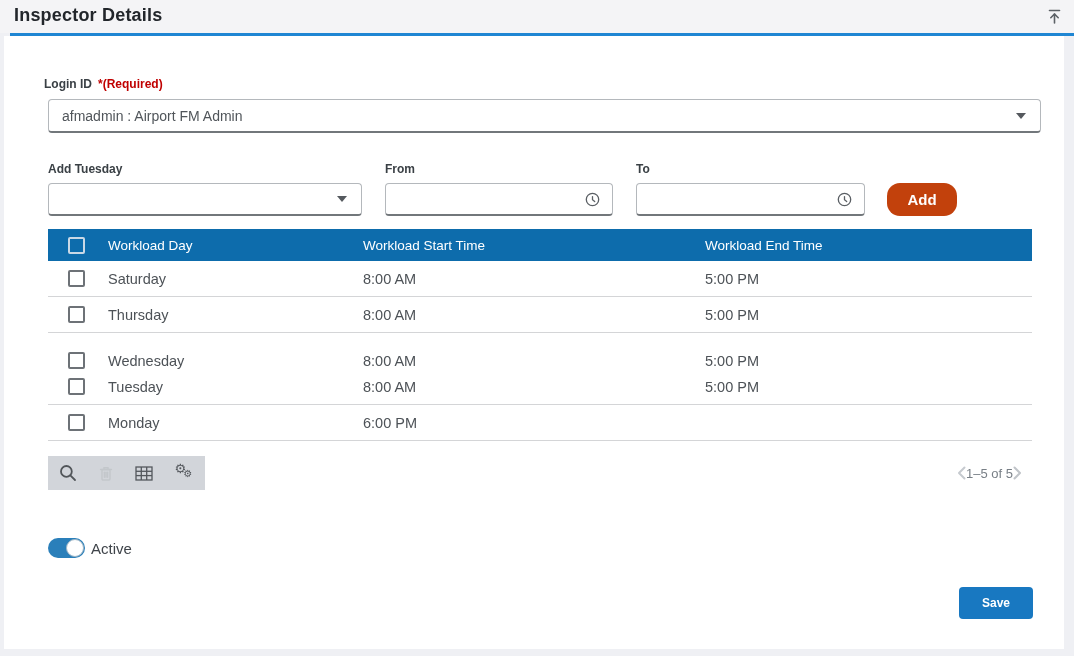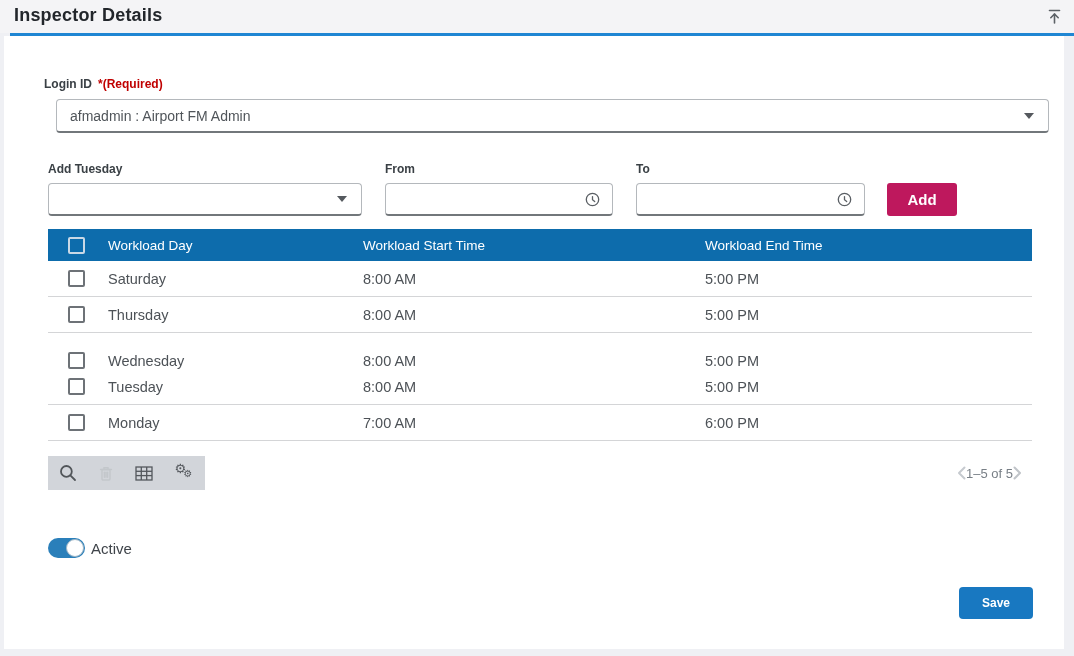--- a/index.html
+++ b/index.html
@@ -15,28 +15,28 @@
 
   .lbl { position:absolute; font-size:12px; font-weight:700; color:#3a4045; }
   .req { color:#c00000; margin-left:6px; }
 
   .field { position:absolute; height:34px; background:#fff; border:1px solid #b4b8bc; border-bottom:2px solid #72777b; border-radius:4px; display:flex; align-items:center; }
   .field .val { font-size:14px; color:#50555a; padding-left:13px; flex:1; }
   .field input { border:none; outline:none; flex:1; height:100%; padding-left:13px; font-size:14px; color:#50555a; background:transparent; border-radius:4px; }
   .caret { width:0; height:0; border-left:5px solid transparent; border-right:5px solid transparent; border-top:6px solid #55595e; margin-right:14px; }
   .clock { margin-right:12px; display:flex; cursor:pointer; }
 
-  .login-select { left:56px; top:99px; width:993px; cursor:pointer;align-items:center; }
+  .login-select { left:48px; top:99px; width:993px; cursor:pointer;align-items:center; }
   .aw-label { left:48px; top:162px; }
   .from-label { left:385px; top:162px; }
   .to-label { left:636px; top:162px; }
   .aw-select { left:48px; top:183px; width:314px; height:33px; cursor:pointer; }
   .from-field { left:385px; top:183px; width:228px; height:33px; }
   .to-field { left:636px; top:183px; width:229px; height:33px; }
-  .add-btn { position:absolute; left:887px; top:183px; width:70px; height:33px; background:#be185d; border:none; border-radius:3px; color:#ffffff; font-size:15px; font-weight:700; font-family:"Liberation Sans",sans-serif; }
+  .add-btn { position:absolute; left:887px; top:183px; width:70px; height:33px; background:#c2410c; border:none; border-radius:13px; color:#ffffff; font-size:15px; font-weight:700; font-family:"Liberation Sans",sans-serif; }
 
   .grid-head, .grid-row { position:absolute; left:48px; width:984px; display:grid; grid-template-columns:60px 255px 342px 1fr; align-items:center; }
   .grid-head { top:229px; height:32px; background:#0d6cac; }
   .grid-head .col { color:#ffffff; font-size:13.5px; font-weight:400; }
   .cb { width:17px; height:17px; border:2px solid #6d7277; border-radius:2px; margin-left:20px; background:transparent; cursor:pointer; }
   .cb.head { border-color:#c9d8e6; }
   .grid-row { height:36px; border-bottom:1px solid #d4d5d7; background:#fff; }
   .grid-row .cell { font-size:14.5px; color:#4d5257; }
 
   .toolbar { position:absolute; left:48px; top:456px; width:157px; height:34px; background:#d2d5da; display:flex; align-items:center; justify-content:space-around; }
@@ -139,21 +139,20 @@
   </div>
   <div class="grid-row" style="top:369px;">
     <div class="cb"></div>
     <div class="cell">Tuesday</div>
     <div class="cell">8:00 AM</div>
     <div class="cell">5:00 PM</div>
   </div>
   <div class="grid-row" style="top:405px;">
     <div class="cb"></div>
     <div class="cell">Monday</div>
-    <div class="cell">7:00 AM</div>
     <div class="cell">6:00 PM</div>
   </div>
 
   <div class="toolbar">
     <button class="tool-btn">
       <svg width="18" height="18" viewBox="0 0 18 18" fill="none" stroke="#515559" stroke-width="1.8" stroke-linecap="round">
         <circle cx="7.4" cy="7.4" r="5.4"></circle>
           <path d="M11.6 11.6 L16 16"></path>
       </svg>
     </button>

